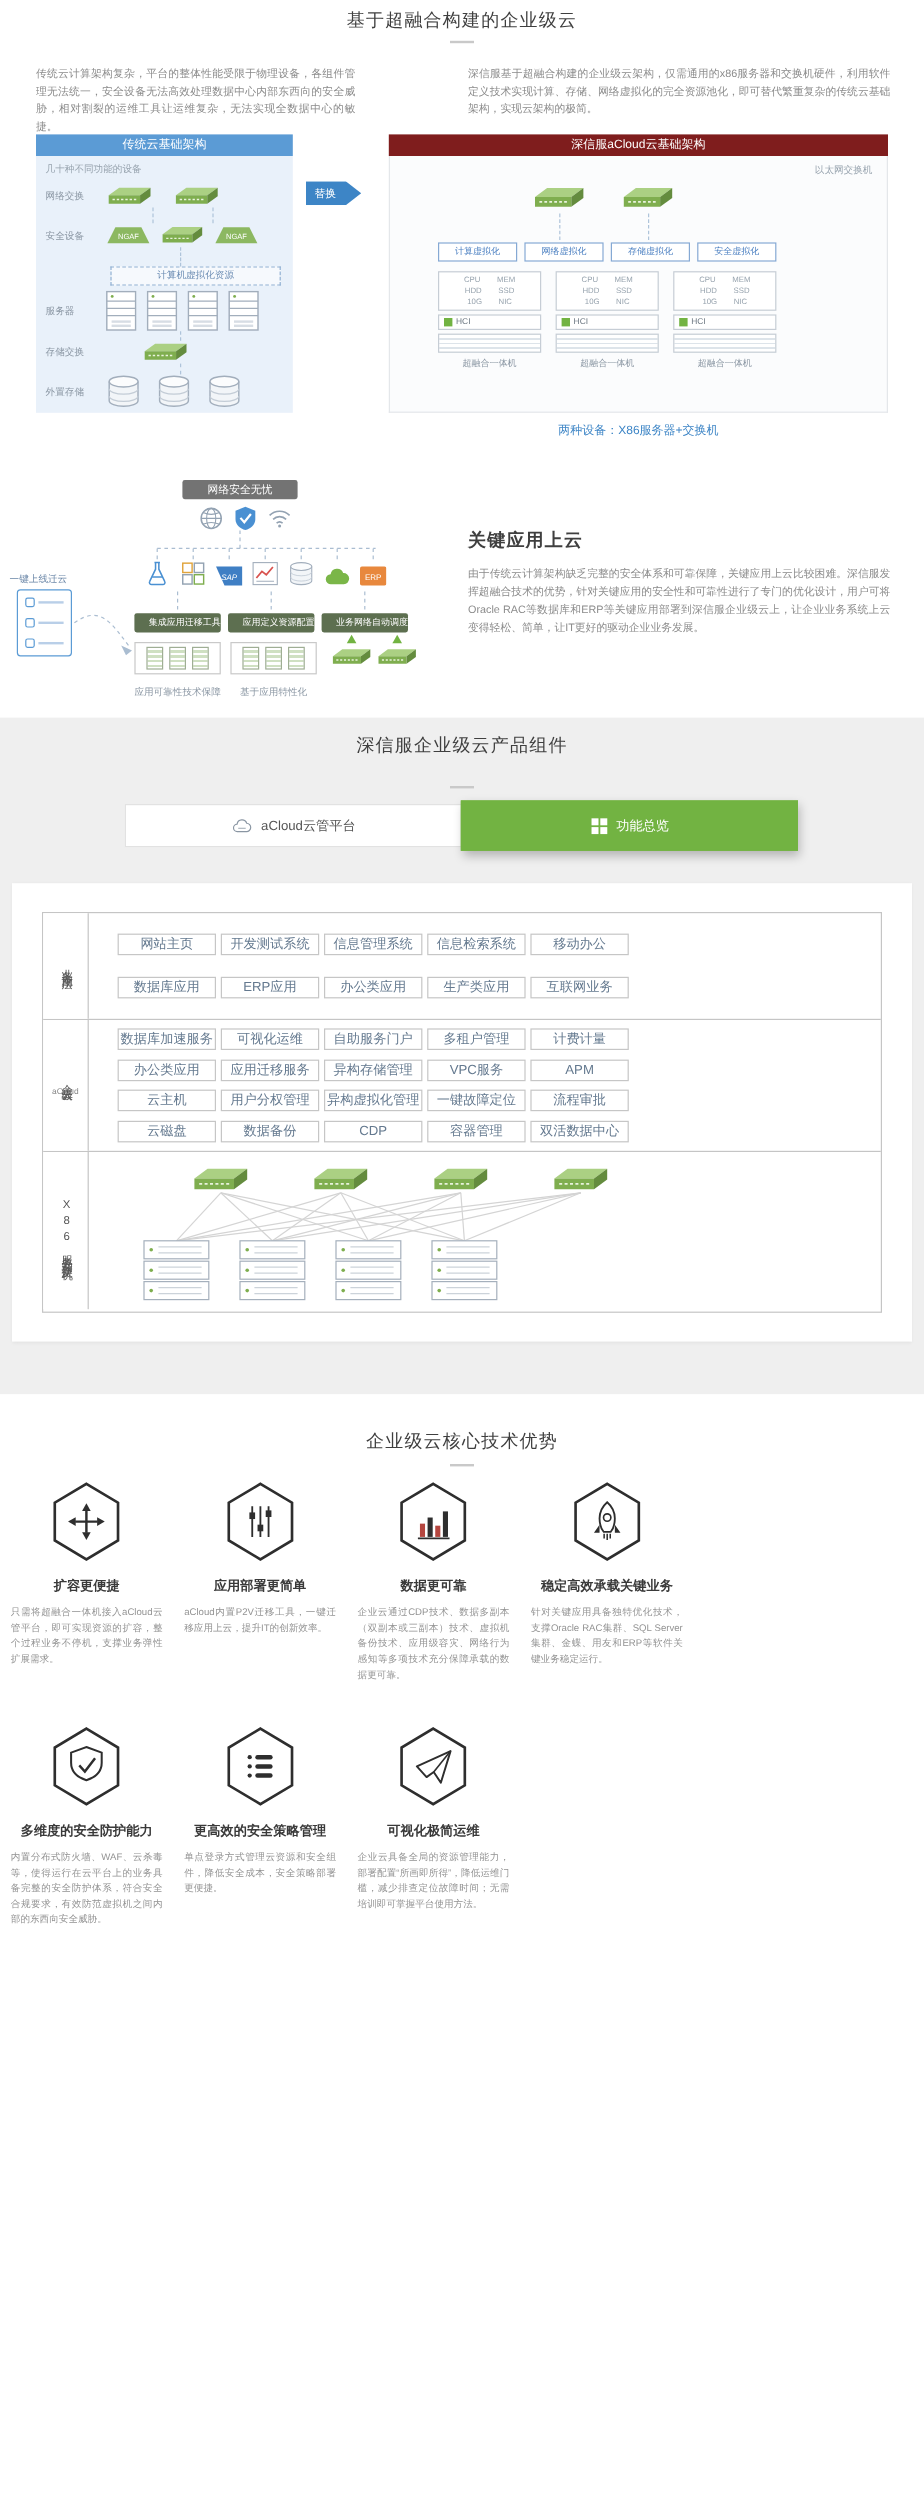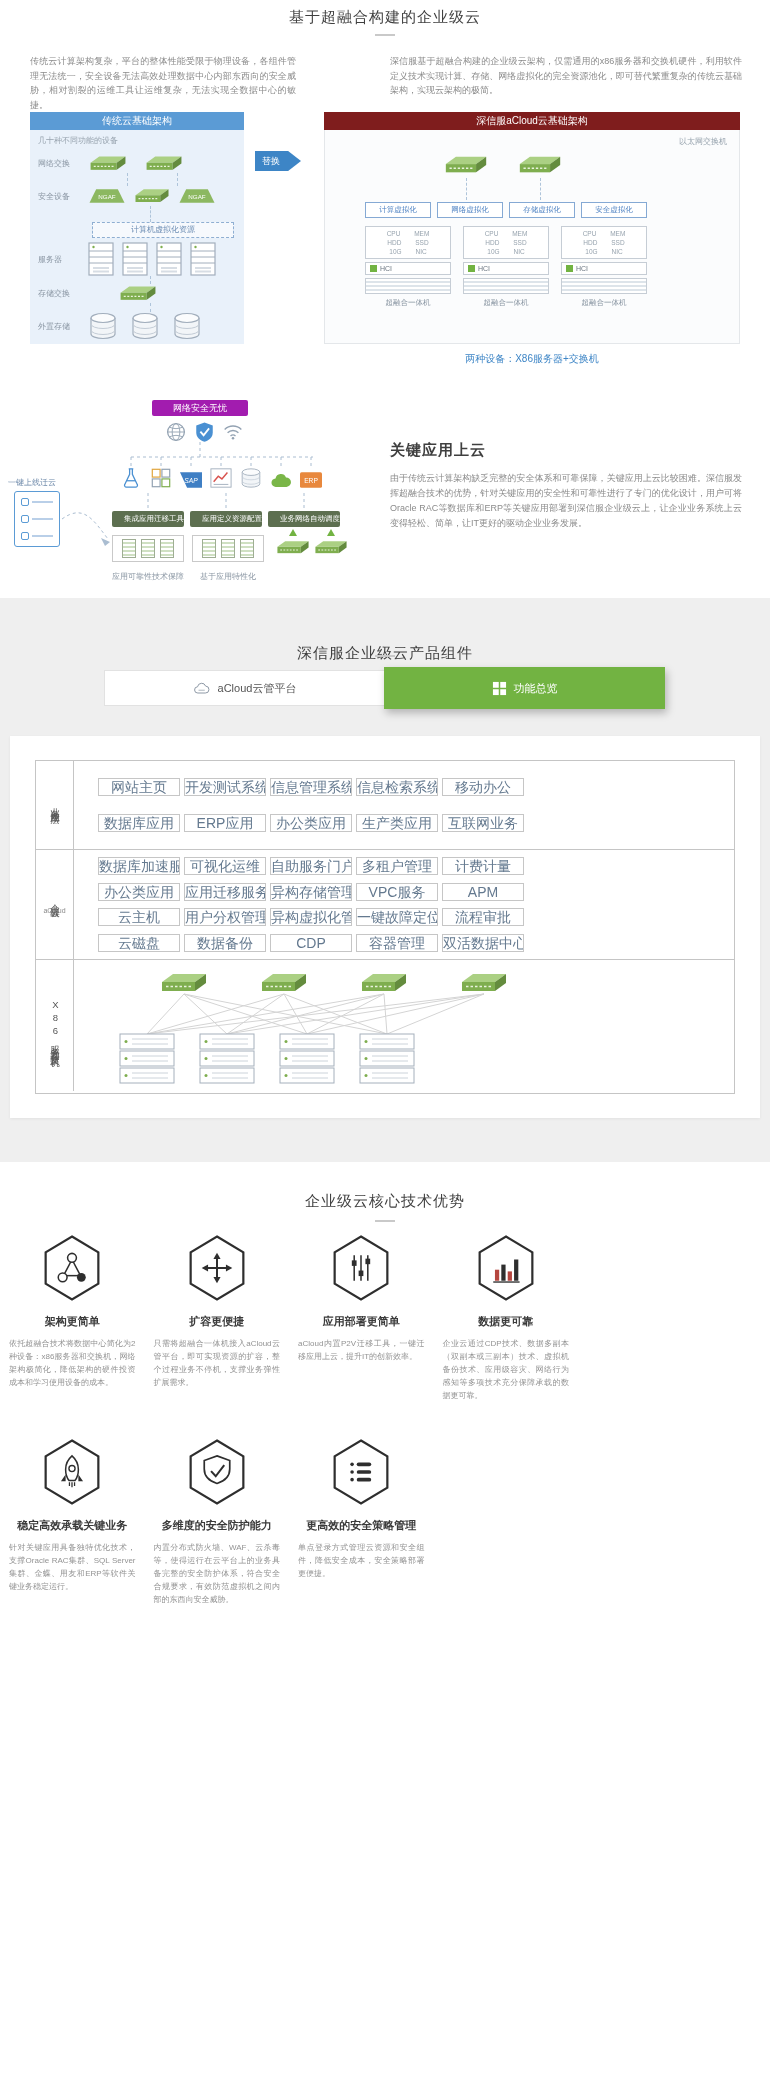--- a/index.html
+++ b/index.html
@@ -41,21 +41,21 @@
 .nodecol{width:86px}
 .specbox{border:1px solid #c6cdd5;background:#fff;padding:2px 6px}
 .specline{font-size:6.5px;color:#97a3ae;line-height:9px;text-align:center;word-spacing:12px;white-space:nowrap}
 .hcibar{margin-top:3px;height:13px;border:1px solid #c6cdd5;background:#fff;display:flex;align-items:center;padding:0 4px;font-size:7px;color:#6b7680;gap:3px}
 .hcisq{width:7px;height:7px;background:#72b342;flex:none}
 .rackstripe{margin-top:3px;height:16px;border:1px solid #c6cdd5;background:repeating-linear-gradient(180deg,#fff 0 2.5px,#dde4ea 2.5px 4px)}
 .nodelab{margin-top:4px;font-size:7.5px;color:#8a96a3;text-align:center}
 .replace{position:absolute;top:151px;left:255px;width:46px;height:20px;background:#3d85c6;color:#fff;font-size:9px;display:flex;align-items:center;padding-left:7px;clip-path:polygon(0 0,72% 0,100% 50%,72% 100%,0 100%)}
 .s1-caption{position:absolute;top:352px;left:324px;width:416px;text-align:center;color:#3d85c6;font-size:10px}
 
-.s2-net-head{position:absolute;top:5px;left:152px;width:96px;height:16px;background:#a21caf;color:#fff;font-size:9px;text-align:center;line-height:16px;border-radius:2px}
+.s2-net-head{position:absolute;top:5px;left:152px;width:96px;height:16px;background:#737373;color:#fff;font-size:9px;text-align:center;line-height:16px;border-radius:2px}
 .s2-icons{position:absolute;top:26px;left:166px;display:flex;gap:8px;align-items:center}
 .s2-icons .ic{width:20px;height:20px}
 .s2-apps{position:absolute;top:72px;left:120px;display:flex;gap:8px;align-items:flex-end}
 .s2-apps .ic{width:22px;height:22px}
 .s2-gbtns{position:absolute;top:116px;left:112px;display:flex;gap:6px}
 .gbtn{width:72px;height:16px;background:#5d6f50;color:#fff;font-size:7.5px;text-align:right;line-height:16px;border-radius:2px;white-space:nowrap}
 .s2-hw{position:absolute;top:140px;width:72px;height:27px;border:1px solid #c9c9c9;background:#fff;display:flex;align-items:center;justify-content:center;gap:5px}
 .hw1{left:112px}.hw2{left:192px}
 .rkm{width:14px;height:19px;border:1px solid #9fae94;background:repeating-linear-gradient(180deg,#fff 0 2px,#cfe0c2 2px 4px)}
 .s2-swa{position:absolute;width:34px;height:17px}
@@ -66,37 +66,37 @@
 .cap1{left:104px;width:88px}.cap2{left:192px;width:72px}
 .s2-mini-label{position:absolute;top:82px;left:8px;font-size:8px;color:#6b87a8}
 .s2-mini{position:absolute;top:96px;left:14px;width:46px;height:56px;border:1px solid #5b9bd5;border-radius:3px;background:#fff;padding:6px;display:flex;flex-direction:column;justify-content:space-between}
 .mrow{display:flex;align-items:center;gap:3px}
 .mdot{width:8px;height:8px;border:1px solid #5b9bd5;border-radius:2px;flex:none}
 .mbar{height:2px;background:#b9cfe8;flex:1}
 .s2-title{position:absolute;top:46px;left:390px;font-size:15px;font-weight:bold;color:#3f3f3f;letter-spacing:1px}
 .s2-text{position:absolute;top:76px;left:390px;width:352px;font-size:9px;color:#8b8b8b;line-height:15px;text-align:justify}
 .s2-connect{position:absolute;inset:0;pointer-events:none}
 
-.s3 .sec-title{top:46px}.s3 .sec-dash{top:57px}
+.s3 .sec-title{top:14px}.s3 .sec-dash{top:57px}
 .tabs{position:absolute;top:72px;left:105px;width:560px;display:flex}
 .tab{flex:1;height:36px;background:#fff;border:1px solid #e2e2e2;margin-left:-1px;display:flex;align-items:center;justify-content:center;gap:7px;font-size:11px;color:#555;cursor:pointer}
 .tab .ic{width:15px;height:15px}
 .tab.active{background:#72b342;border-color:#72b342;color:#fff;height:42px;margin-top:-3px;box-shadow:2px 4px 8px rgba(0,0,0,.25);z-index:2}
 .board{position:absolute;top:138px;left:10px;width:750px;height:382px;background:#fff;box-shadow:0 1px 3px rgba(0,0,0,.06)}
 .arch{position:absolute;top:24px;left:25px;width:700px;height:334px;border:1px solid #c5c5c5;background:#fff}
 .band{display:flex;border-bottom:1px solid #c5c5c5}
 .band:last-child{border-bottom:none}
 .band-app{height:89px}.band-cloud{height:110px}.band-x86{height:131px}
 .band-label{width:38px;flex:none;border-right:1px solid #c5c5c5;display:flex;flex-direction:column;align-items:center;justify-content:center;gap:3px;background:#fff}
 .vtext{writing-mode:vertical-rl;text-orientation:upright;font-size:9.5px;color:#555;letter-spacing:2px}
 .band-label .sub{font-size:7px;color:#888}
 .band-content{flex:1;display:flex;flex-direction:column;justify-content:space-evenly;position:relative}
 .band-x86 .band-content{display:block}
 .prow{display:flex;gap:4px;padding-left:24px}
-.pbtn{width:82px;height:18px;border:1px solid #c6c6c6;background:#fff;font-size:14px;line-height:16px;color:#64798f;text-align:center;white-space:nowrap;overflow:hidden}
+.pbtn{width:82px;height:18px;border:1px solid #c6c6c6;background:#fff;font-size:11px;line-height:16px;color:#64798f;text-align:center;white-space:nowrap;overflow:hidden}
 
 .s4 .sec-title{top:30px}.s4 .sec-dash{top:58px}
 .tech-grid{position:absolute;top:72px;left:0;width:578px;display:grid;grid-template-columns:repeat(4,1fr);row-gap:36px}
 .tcard{text-align:center;padding:0 9px}
 .hex{width:62px;height:68px;margin:0 auto}
 .hex svg{width:100%;height:100%;display:block}
 .tname{margin-top:12px;font-size:11px;font-weight:bold;color:#3a3a3a;white-space:nowrap}
 .tdesc{margin-top:8px;font-size:8px;color:#939393;line-height:13px;text-align:justify}
 </style>
 </head>
@@ -664,35 +664,20 @@
   </section>
 
   <section class="s4">
     <h1 class="sec-title">企业级云核心技术优势</h1>
     <div class="sec-dash"></div>
     <div class="tech-grid" id="tech-grid">
         <div class="tcard">
           <div class="hex">
             <svg viewBox="0 0 72 80">
               <polygon points="36,3 67,21.5 67,58.5 36,77 5,58.5 5,21.5" fill="#fff" stroke="#2e2e2e" stroke-width="2.6"></polygon>
-              <line x1="36" y1="30" x2="26" y2="49" stroke="#2e2e2e" stroke-width="1.8"></line>
-              <line x1="36" y1="30" x2="46" y2="49" stroke="#2e2e2e" stroke-width="1.8"></line>
-              <line x1="26" y1="49" x2="46" y2="49" stroke="#2e2e2e" stroke-width="1.8"></line>
-              <circle cx="36" cy="28" r="5.2" fill="#fff" stroke="#2e2e2e" stroke-width="1.8"></circle>
-              <circle cx="25" cy="51" r="5.2" fill="#fff" stroke="#2e2e2e" stroke-width="1.8"></circle>
-              <circle cx="47" cy="51" r="5.2" fill="#2e2e2e"></circle>
-            </svg>
-          </div>
-          <div class="tname">架构更简单</div>
-          <div class="tdesc">依托超融合技术将数据中心简化为2种设备：x86服务器和交换机，网络架构极简化，降低架构的硬件投资成本和学习使用设备的成本。</div>
-        </div>
-        <div class="tcard">
-          <div class="hex">
-            <svg viewBox="0 0 72 80">
-              <polygon points="36,3 67,21.5 67,58.5 36,77 5,58.5 5,21.5" fill="#fff" stroke="#2e2e2e" stroke-width="2.6"></polygon>
               <line x1="36" y1="29" x2="36" y2="51" stroke="#2e2e2e" stroke-width="2.4"></line>
               <line x1="25" y1="40" x2="47" y2="40" stroke="#2e2e2e" stroke-width="2.4"></line>
               <polygon points="36,22 31.8,29.5 40.2,29.5" fill="#2e2e2e"></polygon>
               <polygon points="36,58 31.8,50.5 40.2,50.5" fill="#2e2e2e"></polygon>
               <polygon points="18,40 25.5,35.8 25.5,44.2" fill="#2e2e2e"></polygon>
               <polygon points="54,40 46.5,35.8 46.5,44.2" fill="#2e2e2e"></polygon>
             </svg>
           </div>
           <div class="tname">扩容更便捷</div>
           <div class="tdesc">只需将超融合一体机接入aCloud云管平台，即可实现资源的扩容，整个过程业务不停机，支撑业务弹性扩展需求。</div>
@@ -758,16 +743,27 @@
               <rect x="31" y="28.8" width="17" height="4.4" rx="2.2" fill="#2e2e2e"></rect>
               <circle cx="25.5" cy="40" r="2.1" fill="#2e2e2e"></circle>
               <rect x="31" y="37.8" width="17" height="4.4" rx="2.2" fill="#2e2e2e"></rect>
               <circle cx="25.5" cy="49" r="2.1" fill="#2e2e2e"></circle>
               <rect x="31" y="46.8" width="17" height="4.4" rx="2.2" fill="#2e2e2e"></rect>
             </svg>
           </div>
           <div class="tname">更高效的安全策略管理</div>
           <div class="tdesc">单点登录方式管理云资源和安全组件，降低安全成本，安全策略部署更便捷。</div>
         </div>
+        <div class="tcard">
+          <div class="hex">
+            <svg viewBox="0 0 72 80">
+              <polygon points="36,3 67,21.5 67,58.5 36,77 5,58.5 5,21.5" fill="#fff" stroke="#2e2e2e" stroke-width="2.6"></polygon>
+              <path d="M20 40 L53 25 L43.5 56 L36.5 45.5 L29.5 50.5 Z" fill="#fff" stroke="#2e2e2e" stroke-width="1.9" stroke-linejoin="round"></path>
+              <path d="M53 25 L36.5 45.5" fill="none" stroke="#2e2e2e" stroke-width="1.6"></path>
+            </svg>
+          </div>
+          <div class="tname">可视化极简运维</div>
+          <div class="tdesc">企业云具备全局的资源管理能力，部署配置“所画即所得”，降低运维门槛，减少排查定位故障时间；无需培训即可掌握平台使用方法。</div>
+        </div>
       </div>
   </section>
 
 </div>
 
 </body></html>

